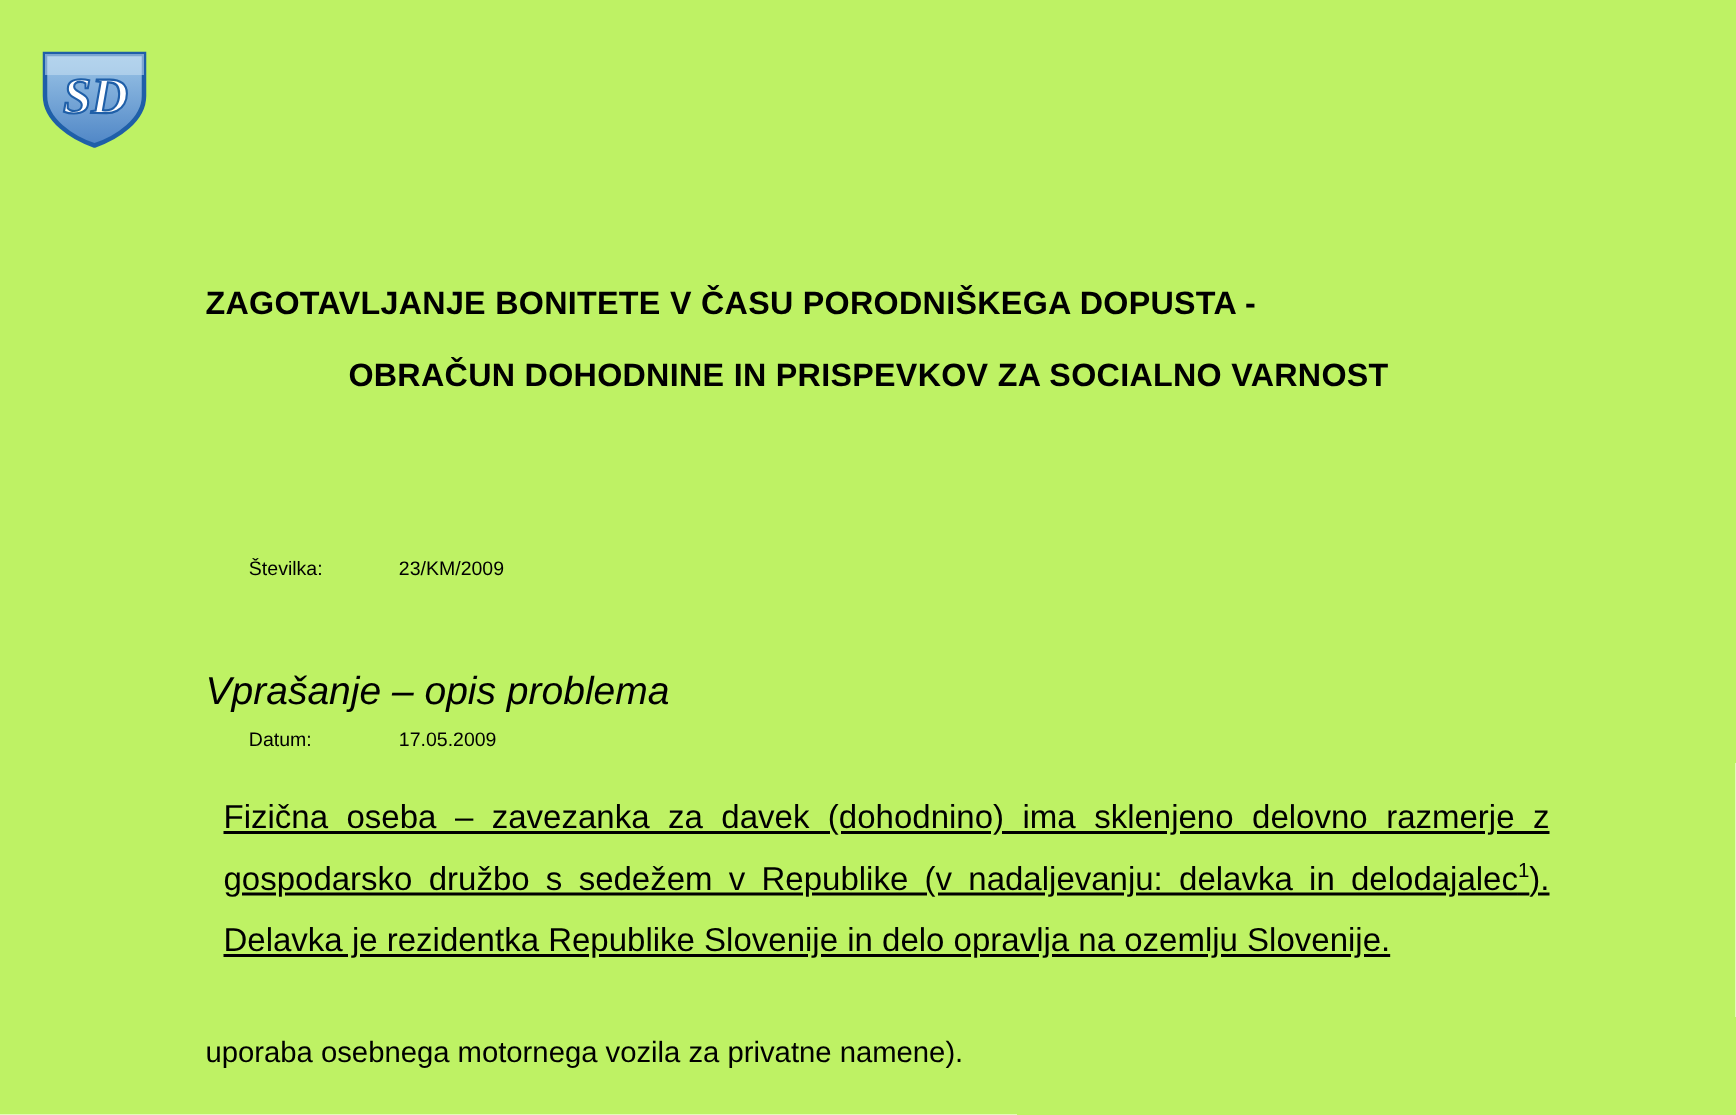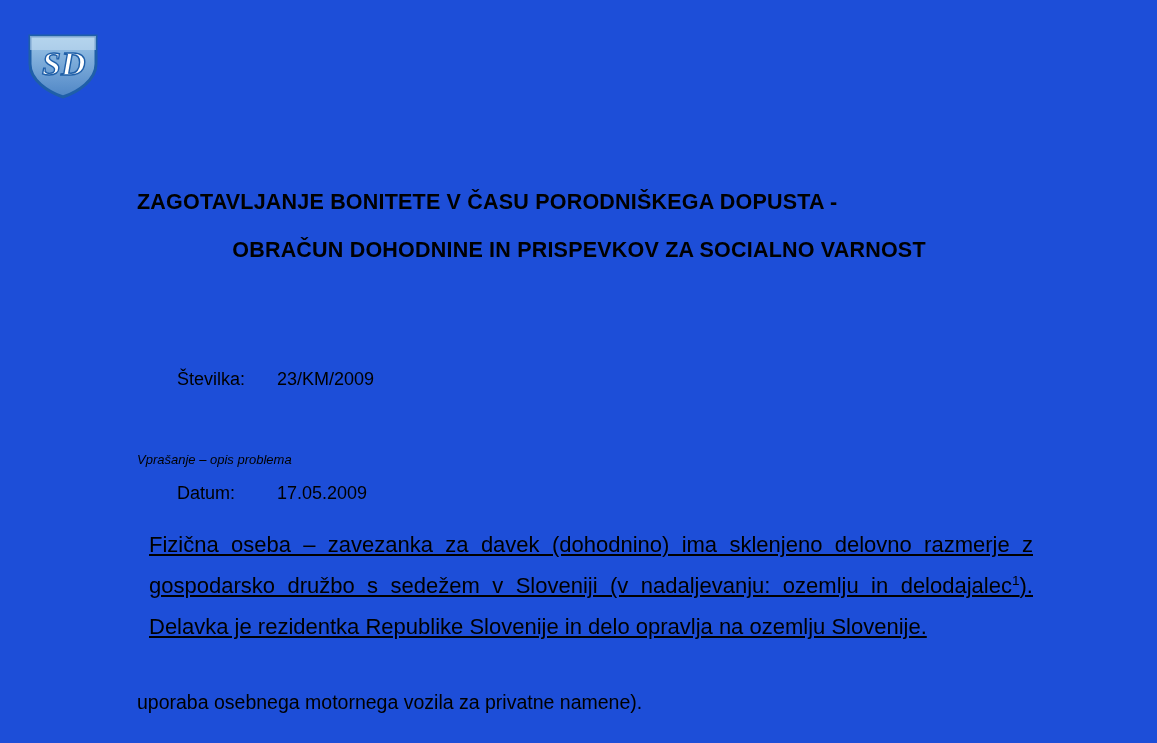--- a/index.html
+++ b/index.html
@@ -11,21 +11,21 @@
     width: 1157px;
     height: 743px;
     overflow: hidden;
     font-family: "Liberation Sans", sans-serif;
     color: #000000;
   }
   .page {
     position: relative;
     width: 1157px;
     height: 743px;
-    background: #1d4ed8;
+    background: #bef264;
   }
   .logo {
     position: absolute;
     left: 22px;
     top: 30px;
     width: 82px;
     height: 70px;
   }
   .doc-body {
     position: absolute;
@@ -49,37 +49,37 @@
     width: 884px;
   }
   .title-line-2 {
     text-align: center;
   }
   .meta {
     position: absolute;
     left: 0;
     top: 322px;
     width: 884px;
-    font-size: 18px;
+    font-size: 13px;
     line-height: 38px;
   }
   .meta-row {
     display: block;
     white-space: pre;
   }
   .meta-label {
     display: inline-block;
     min-width: 100px;
   }
   .section-heading {
     position: absolute;
     left: 0;
     top: 444px;
     width: 884px;
-    font-size: 13px;
+    font-size: 26px;
     font-style: italic;
     line-height: 32px;
   }
   .para1 {
     position: absolute;
     left: 12px;
     top: 524px;
     width: 884px;
     font-size: 22px;
     line-height: 41px;
@@ -144,21 +144,21 @@
       </div>
       <div class="meta-row">
         <span class="meta-label">Datum:</span><span>17.05.2009</span>
       </div>
     </div>
 
     <div class="section-heading">Vprašanje – opis problema</div>
 
     <div class="para1">
       <span class="justify-line">Fizična oseba – zavezanka za davek (dohodnino) ima sklenjeno delovno razmerje z</span>
-      <span class="justify-line"><span>gospodarsko družbo s sedežem v Sloveniji (v nadaljevanju: ozemlju in delodajalec</span><sup>1</sup><span>).</span></span>
+      <span class="justify-line"><span>gospodarsko družbo s sedežem v Republike (v nadaljevanju: delavka in delodajalec</span><sup>1</sup><span>).</span></span>
       <span class="plain-line">Delavka je rezidentka Republike Slovenije in delo opravlja na ozemlju Slovenije.</span>
     </div>
 
     <div class="para2">
       <span class="plain-line">uporaba osebnega motornega vozila za privatne namene).</span>
     </div>
 
   </div>
 </div>
 

